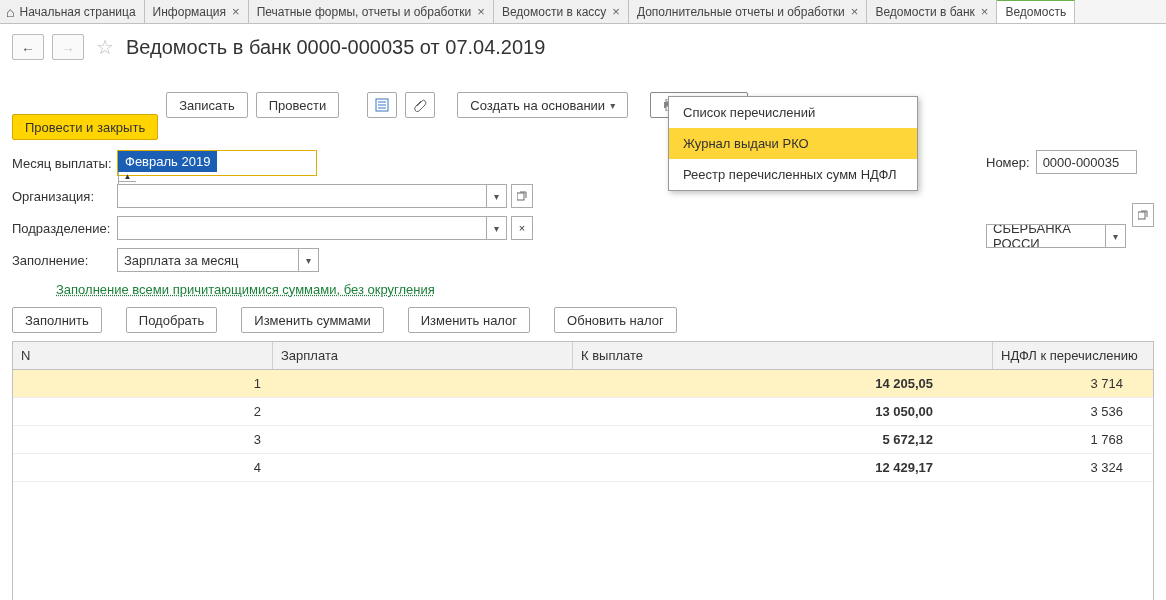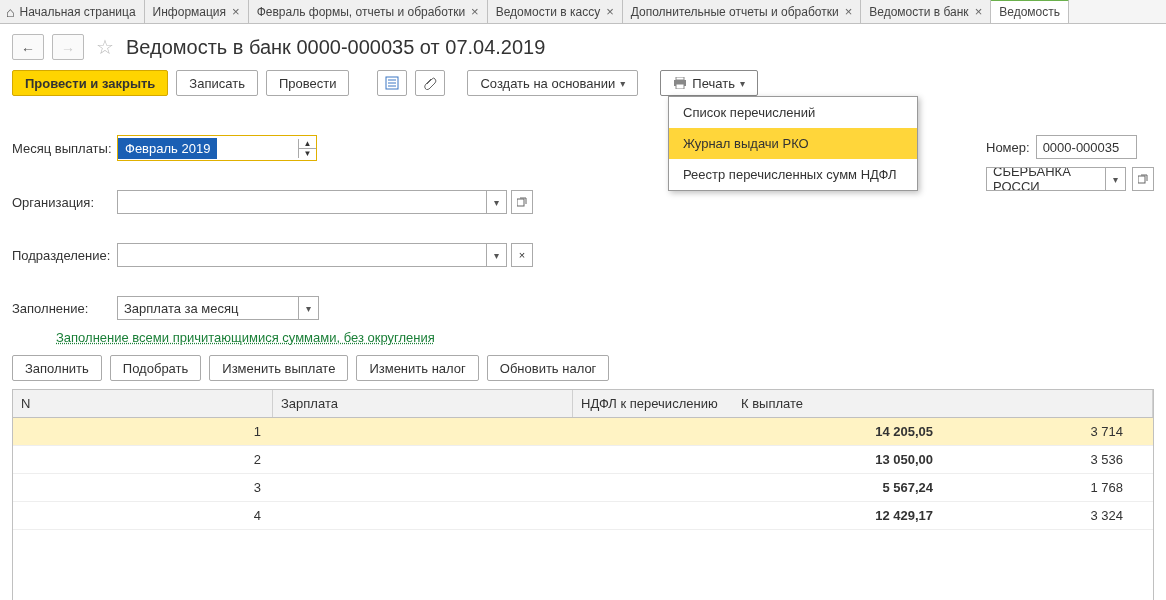--- a/index.html
+++ b/index.html
@@ -63,21 +63,21 @@
     height: 26px;
     border:1px solid #aaa;
     background:#fff;
     padding:0 12px;
     font-size:13px;
     display:flex;align-items:center;justify-content:center;
     border-radius:2px;
     cursor:pointer;
     white-space:nowrap;
   }
-  .btn.primary { background:#ffd400; border-color:#d4a800; font-weight:bold; }
+  .btn.primary { background:#ffd400; border-color:#d4a800; font-weight:normal;margin-top:44px; }
   .btn.icon-only { width:30px; padding:0; }
   .btn .caret { margin-left:5px; font-size:10px; color:#555; }
 
   
   .print-dd {
     position:absolute;
     top: 30px; left: 668px;
     width: 250px;
     background:#fff;
     border:1px solid #999;
@@ -86,57 +86,58 @@
   }
   .print-dd .item {
     padding: 8px 14px;
     font-size:13px;
     cursor:pointer;
   }
   .print-dd .item.sel { background:#ffd63a; }
 
   
   .form-area { padding: 0 12px; position:relative; }
-  .form-line { display:flex; align-items:center; margin-bottom:8px;margin-top:29px; }
+  .form-line { display:flex; align-items:center; margin-bottom:8px; }
   .form-label { width:105px; font-size:13px; }
   .field {
     height:24px;border:1px solid #aaa;background:#fff;
     display:flex;align-items:center;
     font-size:13px;
   }
   .month-field {
     border:1px solid #e0b000;
     background:#fff;
-    display:flex;align-items:center;
+    display:flex;align-items:flex-start;
     height:26px;
+    flex-direction:column;
   }
   .month-val{
     background:#1a5fb4;color:#fff;padding:2px 6px;border:1px solid #1a5fb4;
     display:flex;align-items:center;font-size:13px;
   }
   .month-pad{flex:1;background:#fff;}
   .month-spin{width:18px;border-left:1px solid #aaa;display:flex;flex-direction:column;}
   .month-spin div{flex:1;display:flex;align-items:center;justify-content:center;font-size:8px;border-bottom:1px solid #aaa;}
   .month-spin div:last-child{border-bottom:none;}
   .select-field{display:flex;align-items:stretch;}
   .select-val{flex:1;padding:0 6px;display:flex;align-items:center;overflow:hidden;}
   .mini-btn{width:20px;border-left:1px solid #aaa;display:flex;align-items:center;justify-content:center;font-size:10px;color:#555;cursor:pointer;}
   .ext-btn{width:22px;height:24px;border:1px solid #aaa;margin-left:4px;display:flex;align-items:center;justify-content:center;font-size:11px;cursor:pointer;}
 
   .right-fields{
     position:absolute;right:12px;top:0;
   }
   .right-line{display:flex;align-items:center;margin-bottom:8px;gap:6px;}
   .right-label{font-size:13px;white-space:nowrap;}
-  .clip{overflow:hidden;}
+  .clip{overflow:hidden;margin-top:42px;}
 
   .link-line { padding: 2px 12px 10px; margin-left: 44px; }
   .green-link { color:#1a7f37; text-decoration: underline dotted; cursor:pointer; font-size:13px; }
 
-  .actions-row{display:flex;gap:8px;padding:0 12px 8px;}
+  .actions-row{display:flex;gap:24px;padding:0 12px 8px;}
   
   .grid{margin:0 12px;border:1px solid #c0c0c0;}
   .grid-head{display:flex;background:#f2f2f2;border-bottom:1px solid #c0c0c0;}
   .col{padding:6px 8px;font-size:13px;border-right:1px solid #d0d0d0;}
   .c-n{width:260px;text-align:left;}
   .c-emp{width:300px;}
   .c-pay{width:420px;}
   .c-ndfl{flex:1;border-right:none;}
   .grid-body .row{display:flex;border-bottom:1px solid #eee;height:28px;align-items:stretch;}
   .grid-body .row.sel{background:#fff3c4;}
@@ -154,21 +155,21 @@
 <div class="tabbar">
   <div class="tab home">
     <span class="home-icon">⌂</span>
     <span>Начальная страница</span>
   </div>
   <div class="tab">
     <span>Информация</span>
     <span class="close">×</span>
   </div>
   <div class="tab">
-    <span>Февраль формы, отчеты и обработки</span>
+    <span>Печатные формы, отчеты и обработки</span>
     <span class="close">×</span>
   </div>
   <div class="tab">
     <span>Ведомости в кассу</span>
     <span class="close">×</span>
   </div>
   <div class="tab">
     <span>Дополнительные отчеты и обработки</span>
     <span class="close">×</span>
   </div>
@@ -296,49 +297,49 @@
   </div>
 </div>
 
 <div class="link-line">
   <span class="green-link">Заполнение всеми причитающимися суммами, без округления</span>
 </div>
 
 <div class="actions-row">
   <div class="btn">Заполнить</div>
   <div class="btn">Подобрать</div>
-  <div class="btn">Изменить выплате</div>
+  <div class="btn">Изменить суммами</div>
   <div class="btn">Изменить налог</div>
   <div class="btn">Обновить налог</div>
 </div>
 
 <div class="grid">
   <div class="grid-head">
     <div class="col c-n">N</div>
     <div class="col c-emp">Зарплата</div>
+    <div class="col c-pay">К выплате</div>
     <div class="col c-ndfl">НДФЛ к перечислению</div>
-    <div class="col c-pay">К выплате</div>
   </div>
   <div class="grid-body">
     <div class="row sel">
       <div class="cell c-n">1</div>
       <div class="cell c-emp"></div>
       <div class="cell c-pay">14 205,05</div>
       <div class="cell c-ndfl">3 714</div>
     </div>
     <div class="row">
       <div class="cell c-n">2</div>
       <div class="cell c-emp"></div>
       <div class="cell c-pay">13 050,00</div>
       <div class="cell c-ndfl">3 536</div>
     </div>
     <div class="row">
       <div class="cell c-n">3</div>
       <div class="cell c-emp"></div>
-      <div class="cell c-pay">5 567,24</div>
+      <div class="cell c-pay">5 672,12</div>
       <div class="cell c-ndfl">1 768</div>
     </div>
     <div class="row">
       <div class="cell c-n">4</div>
       <div class="cell c-emp"></div>
       <div class="cell c-pay">12 429,17</div>
       <div class="cell c-ndfl">3 324</div>
     </div>
     <div class="grid-empty"></div>
   </div>

